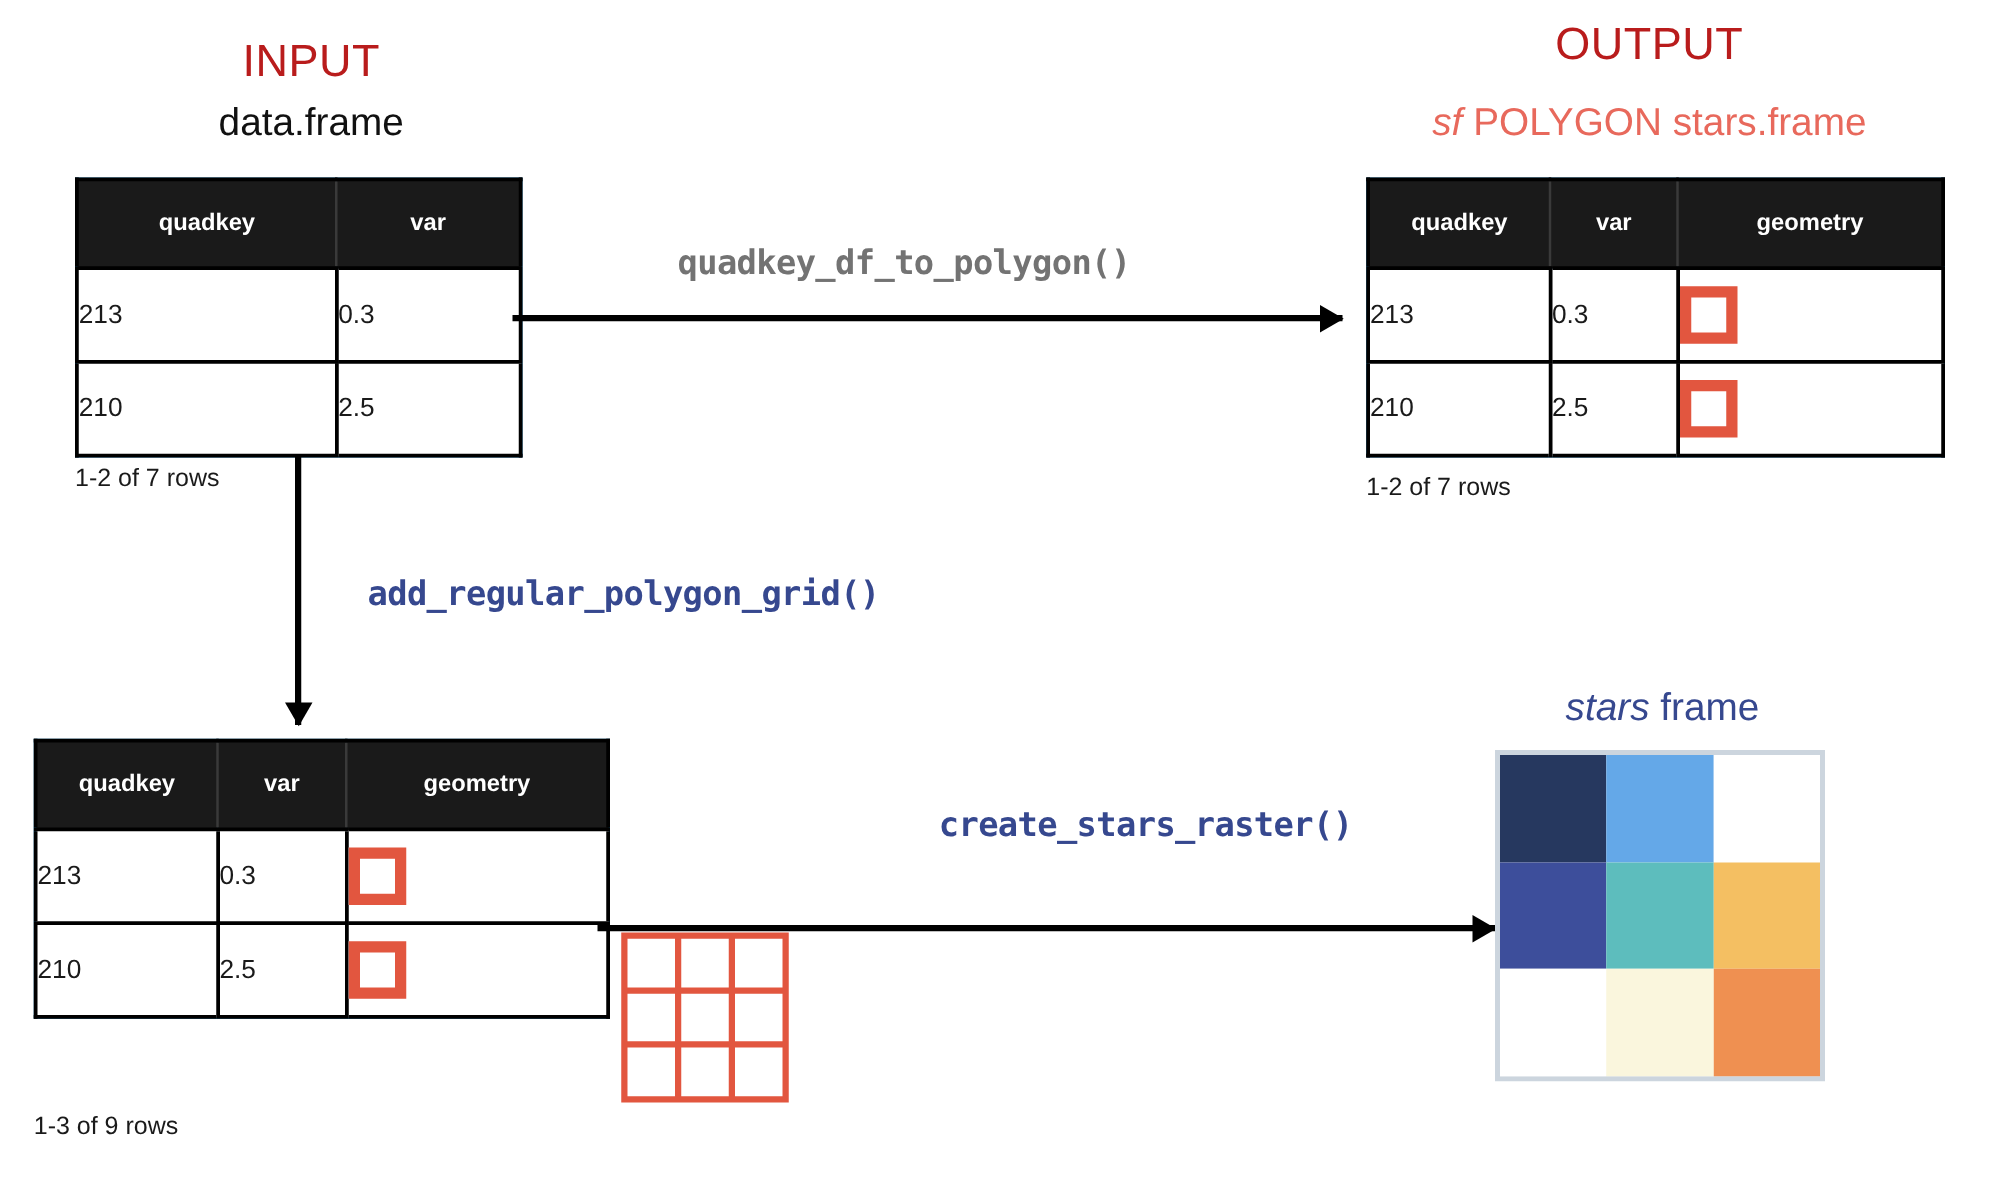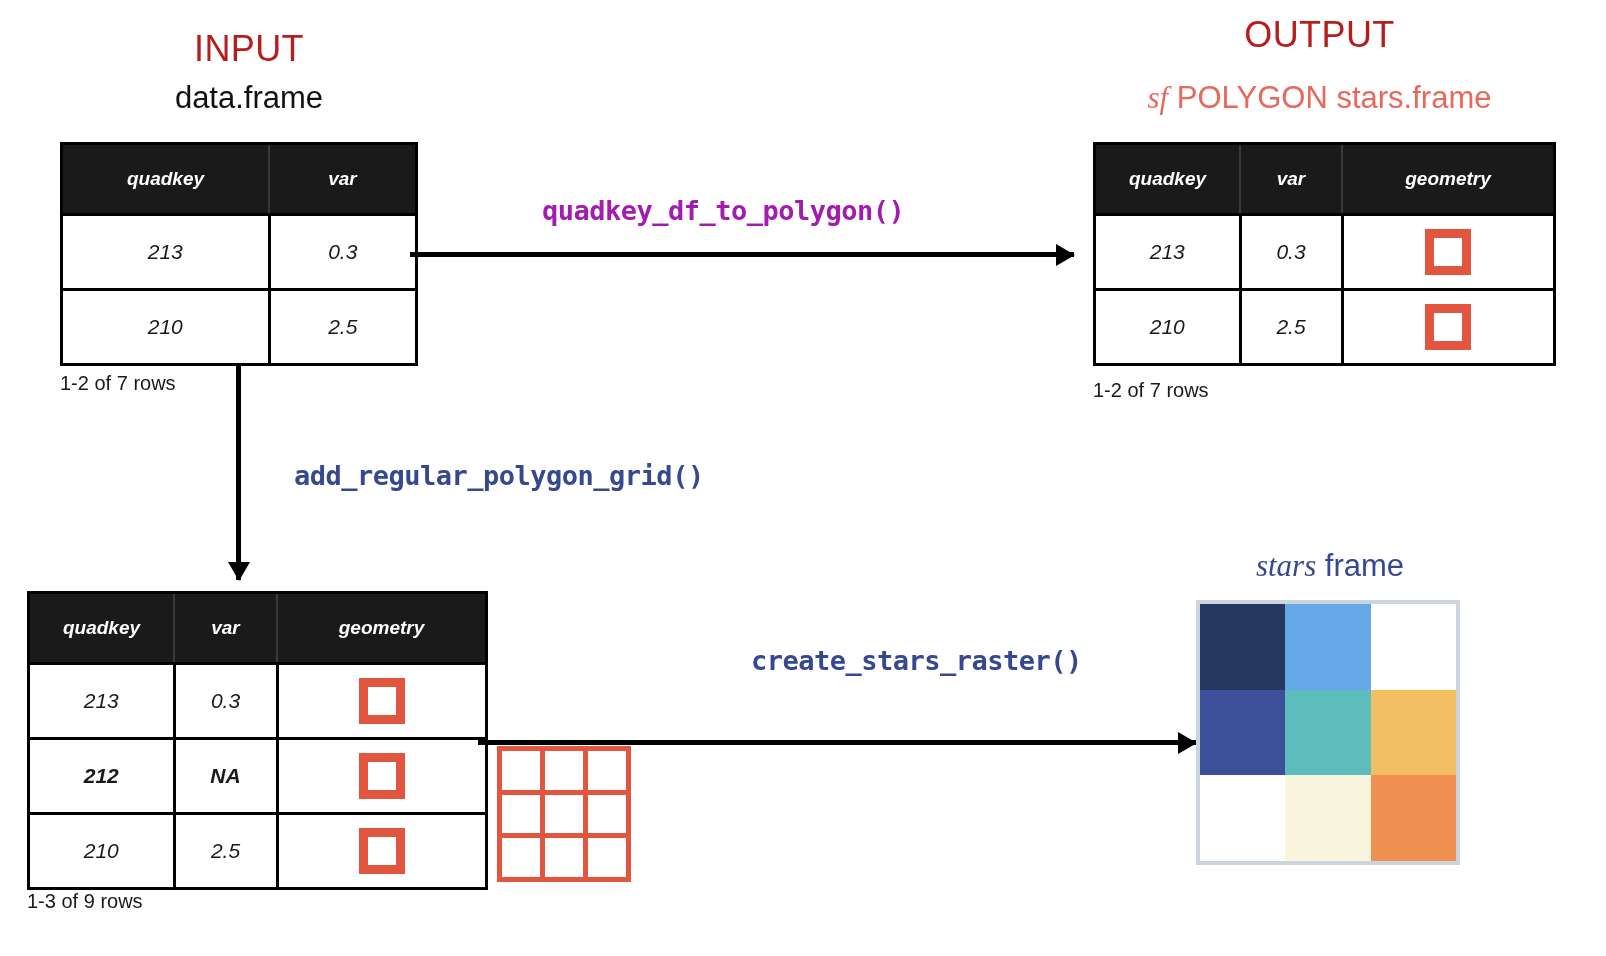--- a/index.html
+++ b/index.html
@@ -28,46 +28,44 @@
     white-space: nowrap;
   }
   .section-sub {
     font-size: 31px;
     text-align: center;
     white-space: nowrap;
     color: #111111;
   }
   .section-sub.coral { color: #e8695c; }
   .section-sub.navy  { color: #36488f; }
-  .ital { font-style: italic; font-family: Liberation Serif, serif; }
+  .ital { font-style: italic; }
 
   
   .tbl {
     border-collapse: collapse;
     background: #0369a1;
     border: 3px solid #000000;
     table-layout: fixed;
-    font-style: italic;
   }
   .tbl th {
     background: #1a1a1a;
     color: #ffffff;
     font-size: 19px;
     font-weight: bold;
     height: 68px;
     padding: 0;
     text-align: center;
     border-right: 2px solid #3a3a3a;
     border-bottom: 3px solid #000000;
   }
   .tbl th:last-child { border-right: none; }
   .tbl td {
     height: 72px;
     padding: 0;
-    text-align: center;
     font-size: 21px;
     color: #1a1a1a;
     background: #ffffff;
     border-right: 3px solid #000000;
     border-bottom: 3px solid #000000;
   }
   .tbl tr:last-child td { border-bottom: none; }
   .tbl td:last-child { border-right: none; }
   .tbl td.bold { font-weight: bold; }
 
@@ -90,21 +88,21 @@
   }
 
   
   .codelabel {
     font-family: "DejaVu Sans Mono", monospace;
     font-weight: bold;
     font-size: 27px;
     letter-spacing: -0.5px;
     white-space: nowrap;
   }
-  .codelabel.coral { color: #a21caf; }
+  .codelabel.coral { color: #737373; }
   .codelabel.navy  { color: #36488f; }
 
   
   .arrow-h {
     height: 5px;
     background: #000000;
   }
   .arrow-h::after {
     content: "";
     position: absolute;
@@ -228,25 +226,20 @@
         <th style="width:207px;">geometry</th>
       </tr>
     </thead>
     <tbody>
       <tr>
         <td>213</td>
         <td>0.3</td>
         <td><span class="poly-sq"></span></td>
       </tr>
       <tr>
-        <td class="bold">212</td>
-        <td class="bold">NA</td>
-        <td><span class="poly-sq"></span></td>
-      </tr>
-      <tr>
         <td>210</td>
         <td>2.5</td>
         <td><span class="poly-sq"></span></td>
       </tr>
     </tbody>
   </table>
 </div>
 <div class="abs rowcap" style="left:27px; top:890px;text-align:right;">1-3 of 9 rows</div>
 
 <div class="abs grid3" style="left:497px; top:746px; width:134px; height:136px;">

